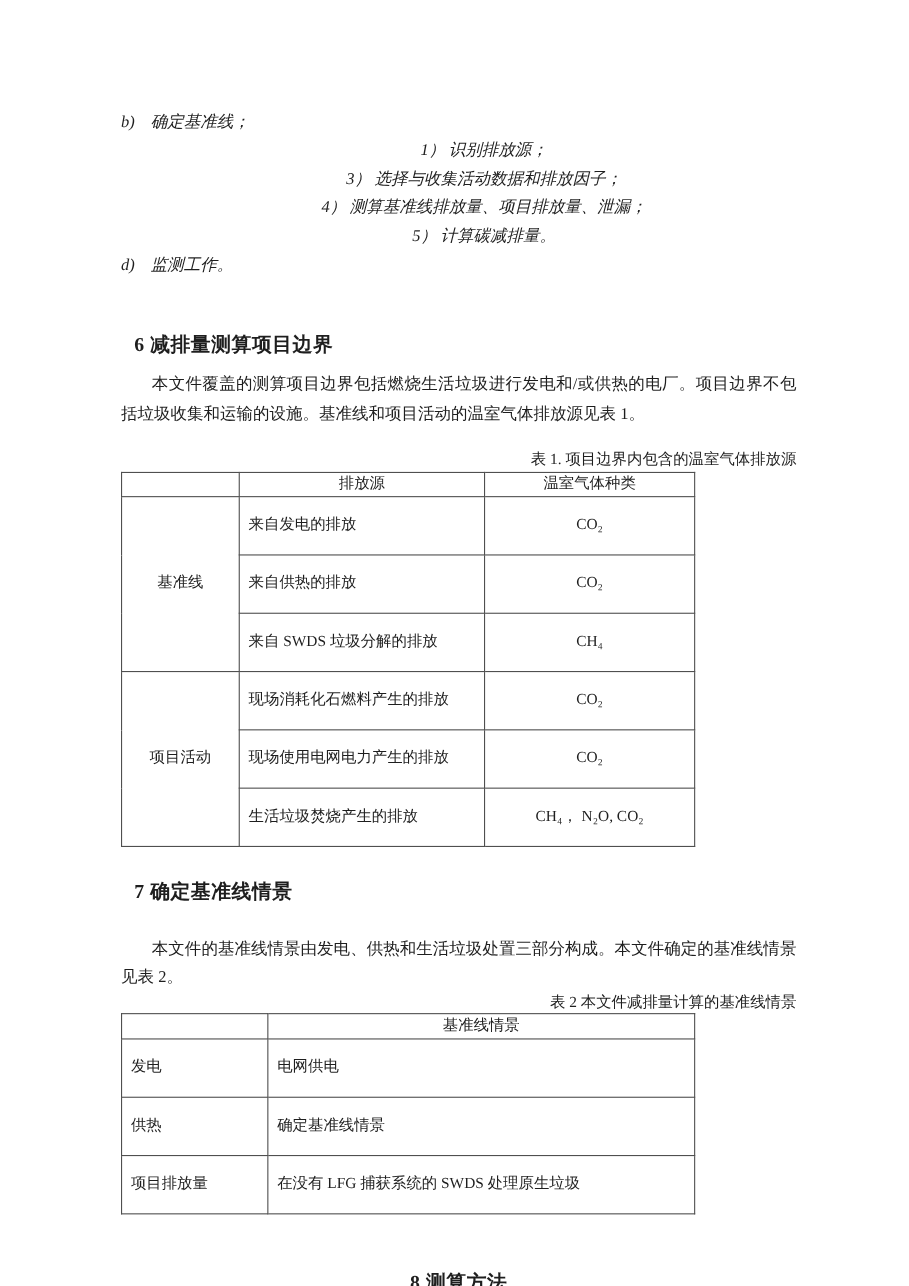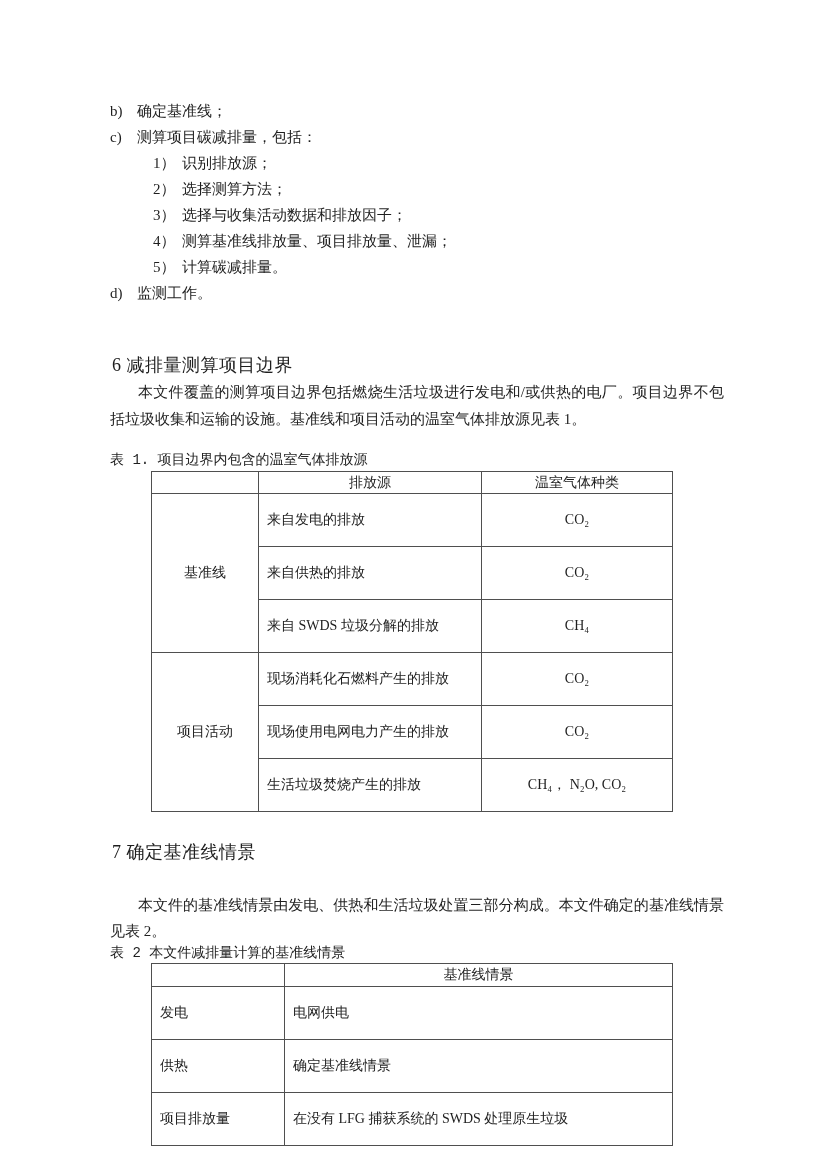--- a/index.html
+++ b/index.html
@@ -6,47 +6,47 @@
   body {
     width: 826px; height: 1169px;
     background: #ffffff;
     font-family: "Liberation Serif", "DejaVu Serif", serif;
     color: #1e1e1e;
     overflow: hidden;
   }
   * { box-sizing: border-box; }
   .content { margin-left: 110px; width: 614px; font-size: 15px; }
 
-  .list { margin-top: 98px; line-height: 26px; }
+  .list { margin-top: 98px; line-height: 26px; font-style: italic; }
   .li { white-space: nowrap; }
   .li .marker { display: inline-block; width: 27px; }
-  .li.l2 { padding-left: 43px; }
+  .li.l2 { padding-left: 43px; text-align: center; }
   .li.l2 .marker { width: 29px; }
 
   .sec-heading {
-    font-size: 18px; font-weight: normal; line-height: 24px;
-    margin: 2px; letter-spacing: 0.5px;
+    font-size: 18px; font-weight: bold; line-height: 24px;
+    margin: 12px; letter-spacing: 0.5px;
   }
   #h6 { margin-top: 47px; }
   #h7 { margin-top: 28px; }
   #h8 { margin-top: 50px; text-align: center; }
 
   .para {
     margin: 0; text-align: justify; text-indent: 28px; line-height: 27px;
   }
   #p6 { }
   #p7 { margin-top: 28px; line-height: 26px; }
 
-  .tcaption { text-align: left; font-size: 14px; margin: 0; font-family: Liberation Mono, monospace; }
+  .tcaption { text-align: right; font-size: 14px; margin: 0; }
   #cap1 { margin-top: 17px; line-height: 21px; }
   #cap2 { margin-top: 0;  line-height: 19px; }
 
   table {
     border-collapse: collapse; table-layout: fixed;
-    margin-left: 41px; width: 521px; font-size: 14px;
+    width: 521px; font-size: 14px;
   }
   th, td {
     border: 1px solid #4f4f4f; font-weight: normal;
     padding: 16px 8px; height: 22px; line-height: 20px;
     overflow: hidden; white-space: nowrap;
   }
   #table2 th, #table2 td { height: 23px; }
   .ctr { text-align: center; padding: 0 2px; }
   .lft { text-align: left; }
 
@@ -55,28 +55,22 @@
 </style>
 </head>
 <body>
 
 <div class="content">
 
   <div class="list">
     <div class="li l1">
       <span class="marker">b)</span><span>确定基准线；</span>
     </div>
-    <div class="li l1">
-      <span class="marker">c)</span><span>测算项目碳减排量，包括：</span>
-    </div>
     <div class="li l2">
       <span class="marker">1）</span><span>识别排放源；</span>
-    </div>
-    <div class="li l2">
-      <span class="marker">2）</span><span>选择测算方法；</span>
     </div>
     <div class="li l2">
       <span class="marker">3）</span><span>选择与收集活动数据和排放因子；</span>
     </div>
     <div class="li l2">
       <span class="marker">4）</span><span>测算基准线排放量、项目排放量、泄漏；</span>
     </div>
     <div class="li l2">
       <span class="marker">5）</span><span>计算碳减排量。</span>
     </div>

